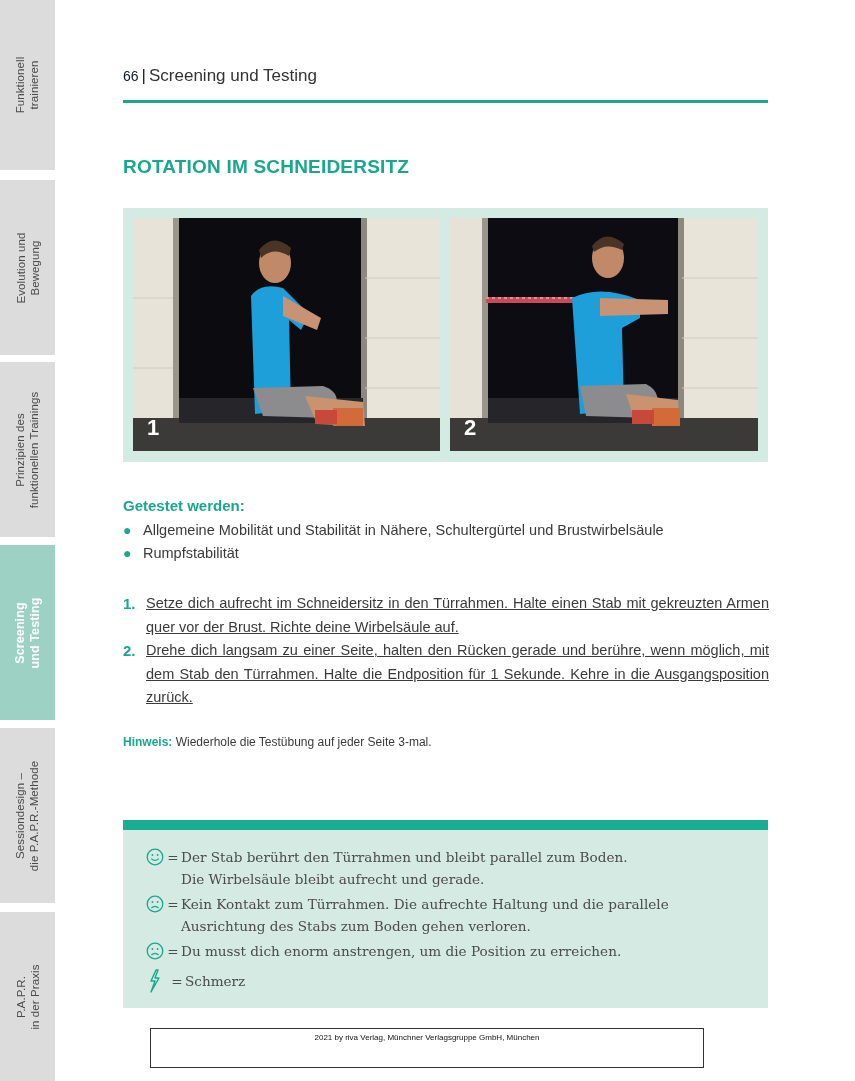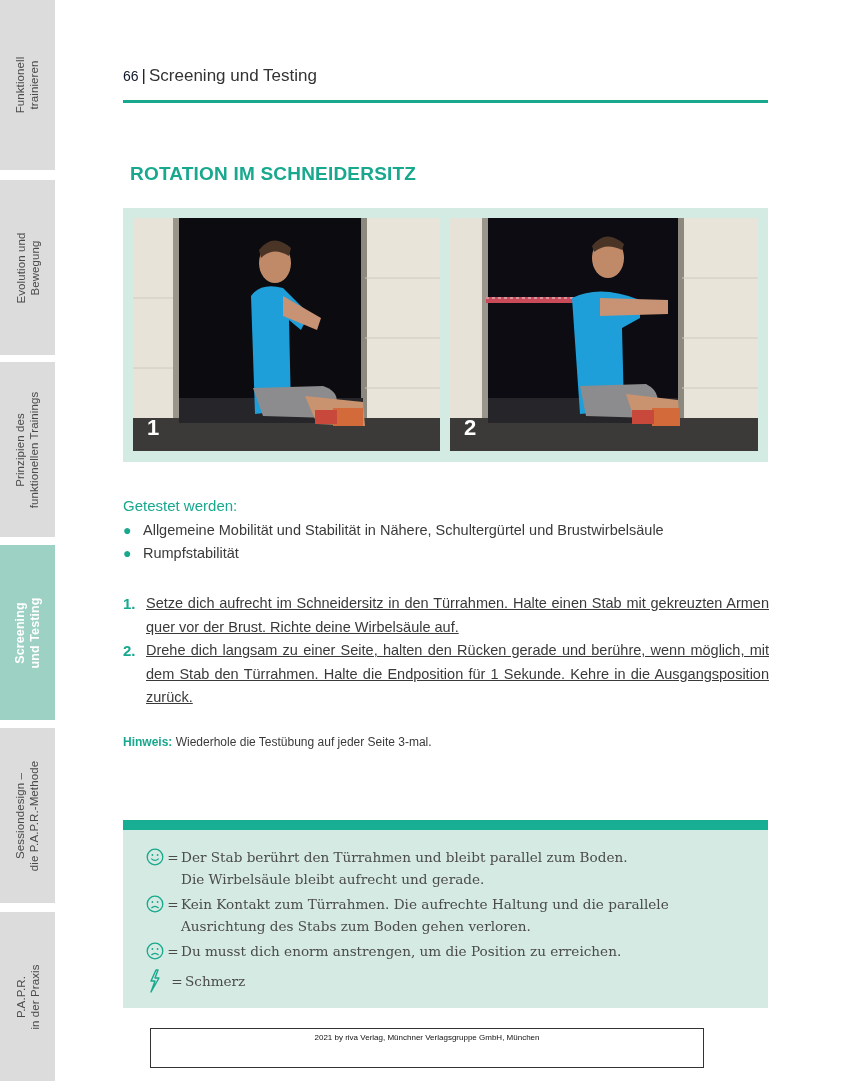--- a/index.html
+++ b/index.html
@@ -24,21 +24,21 @@
   .header-rule { position: absolute; left: 123px; top: 100px; width: 645px; height: 3px; background: #17a88e; }
 
   .title { position: absolute; left: 123px; top: 156px; font-size: 19px; font-weight: bold; color: #17a88e; letter-spacing: 0.2px; }
 
   .photo-panel { position: absolute; left: 123px; top: 208px; width: 645px; height: 254px; background: #d4ebe4; }
   .photo { position: absolute; top: 10px; height: 233px; overflow: hidden; background: #111; }
   .photo.p1 { left: 10px; width: 307px; }
   .photo.p2 { left: 327px; width: 308px; }
   .photo .num { position: absolute; left: 14px; bottom: 10px; color: #fff; font-weight: bold; font-size: 22px; }
 
-  .tested-head { position: absolute; left: 123px; top: 497px; font-size: 15px; font-weight: normal; color: #17a88e; }
+  .tested-head { position: absolute; left: 123px; top: 497px; font-size: 15px; font-weight: bold; color: #17a88e; }
   .bullets { position: absolute; left: 123px; top: 519px; margin: 0; padding: 0; list-style: none; font-size: 14.5px; color: #3a3a3a; }
   .bullets li { height: 23px; line-height: 22px; display: flex; }
   .bullets .dot { width: 20px; color: #17a88e; font-size: 14px; }
 
   .steps { position: absolute; left: 123px; top: 592px; width: 646px; font-size: 14.5px; line-height: 23.5px; color: #3a3a3a; }
   .step { display: flex; text-align: justify; }
   .step .n { width: 23px; flex: none; color: #17a88e; font-weight: bold; font-size: 15px; }
   .step .t { flex: 1; text-decoration: underline; }
 
   .hint { position: absolute; left: 123px; top: 735px; font-size: 12px; color: #3a3a3a; }
@@ -81,21 +81,21 @@
 <div class="side-tab" style="top:912px;height:169px">
     <span class="lbl">P.A.P.R.
 in der Praxis</span>
   </div>
 
 <div class="header">
   <span class="num">66</span><span class="sep">|</span><span>Screening und Testing</span>
 </div>
 <div class="header-rule"></div>
 
-<h1 class="title" style="margin:7px">ROTATION IM SCHNEIDERSITZ</h1>
+<h1 class="title" style="margin:0">ROTATION IM SCHNEIDERSITZ</h1>
 
 <div class="photo-panel">
   <div class="photo p1">
     <svg width="307" height="233" viewBox="0 0 307 233">
       <rect x="0" y="0" width="307" height="233" fill="#0c0c10"></rect>
       <rect x="0" y="0" width="45" height="210" fill="#e7e3d8"></rect>
       <rect x="40" y="0" width="6" height="210" fill="#9a968c"></rect>
       <rect x="232" y="0" width="75" height="210" fill="#e8e4da"></rect>
       <rect x="228" y="0" width="6" height="210" fill="#8c887e"></rect>
       <line x1="232" y1="60" x2="307" y2="60" stroke="#cfcabf"></line>

